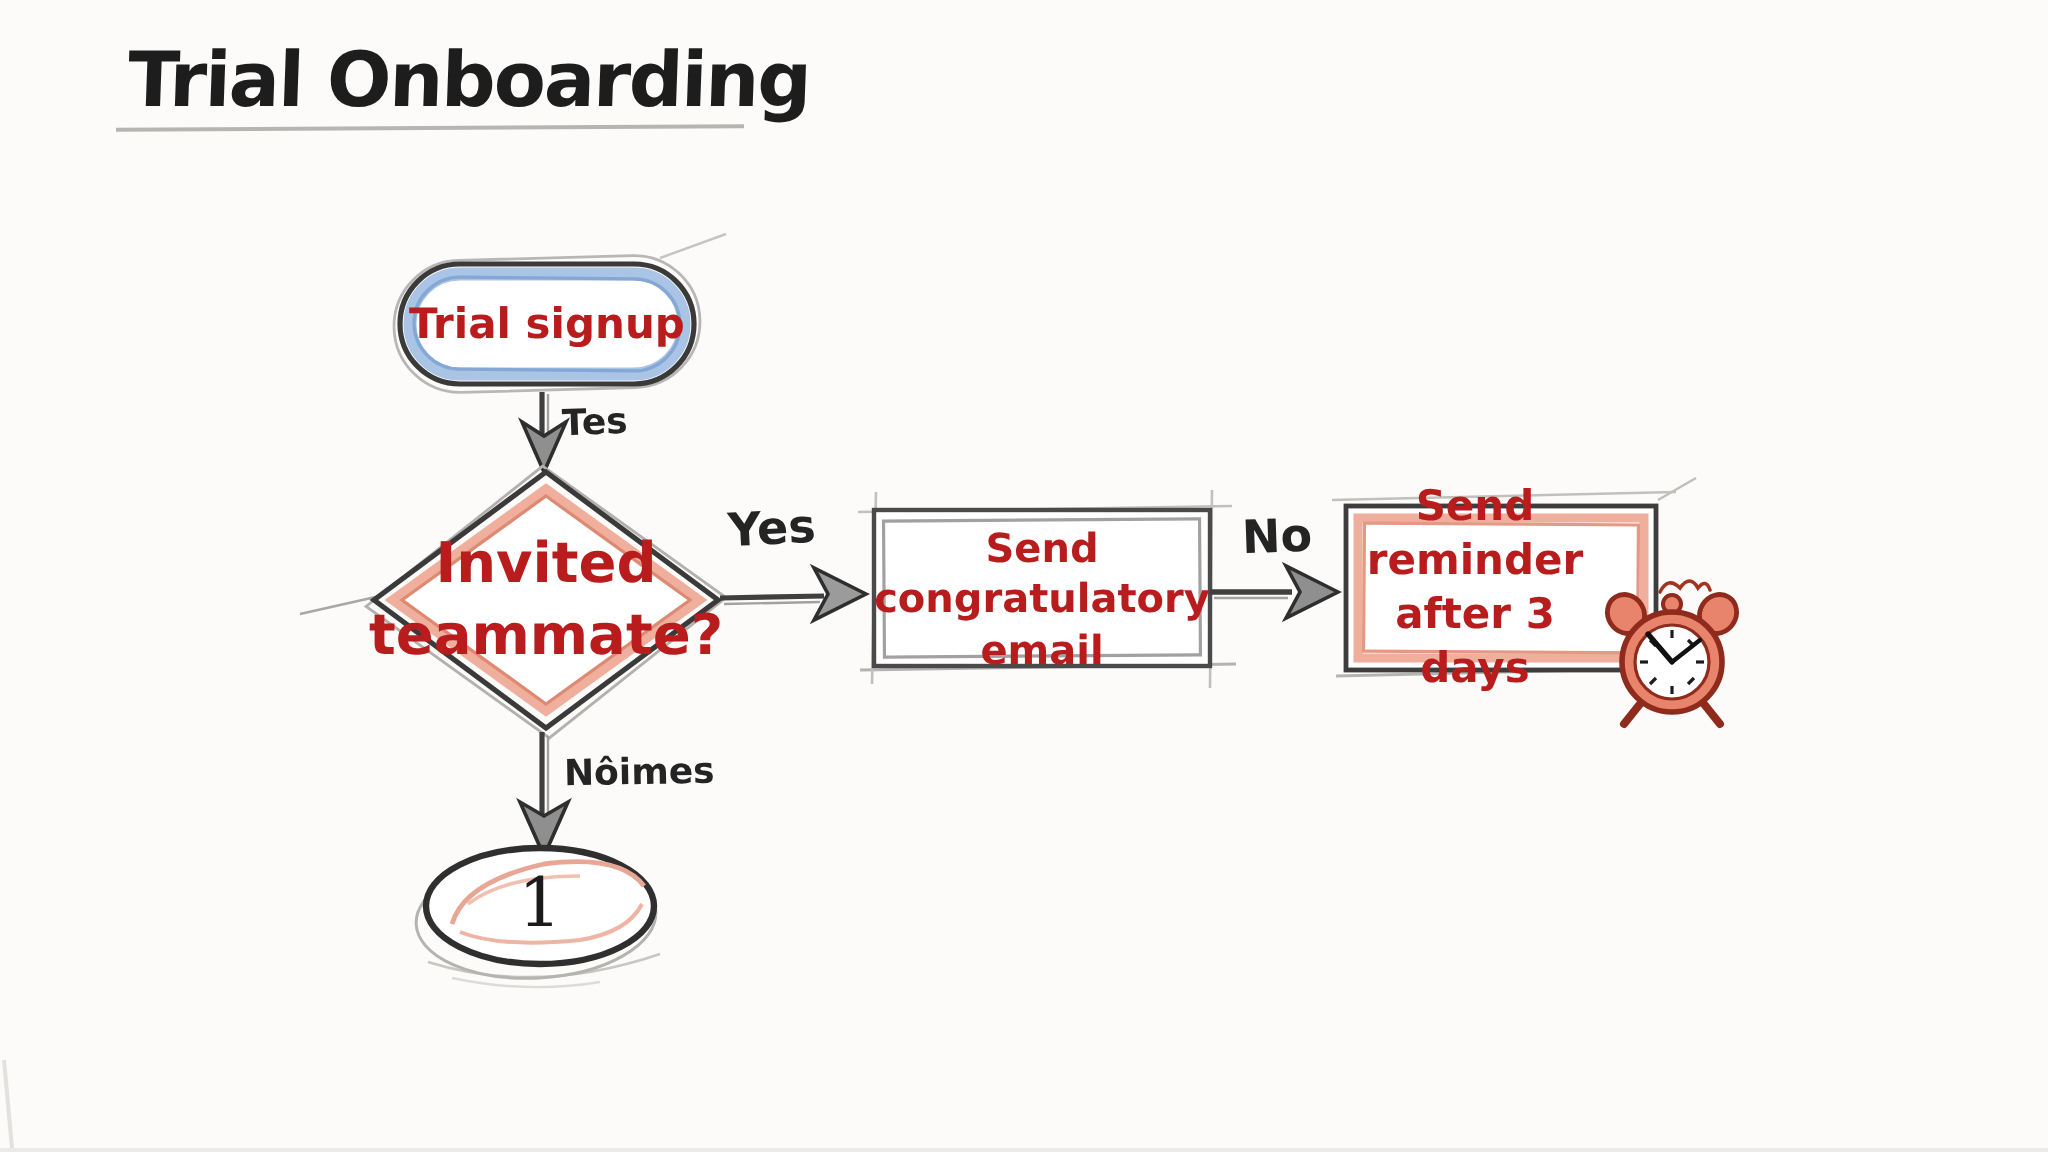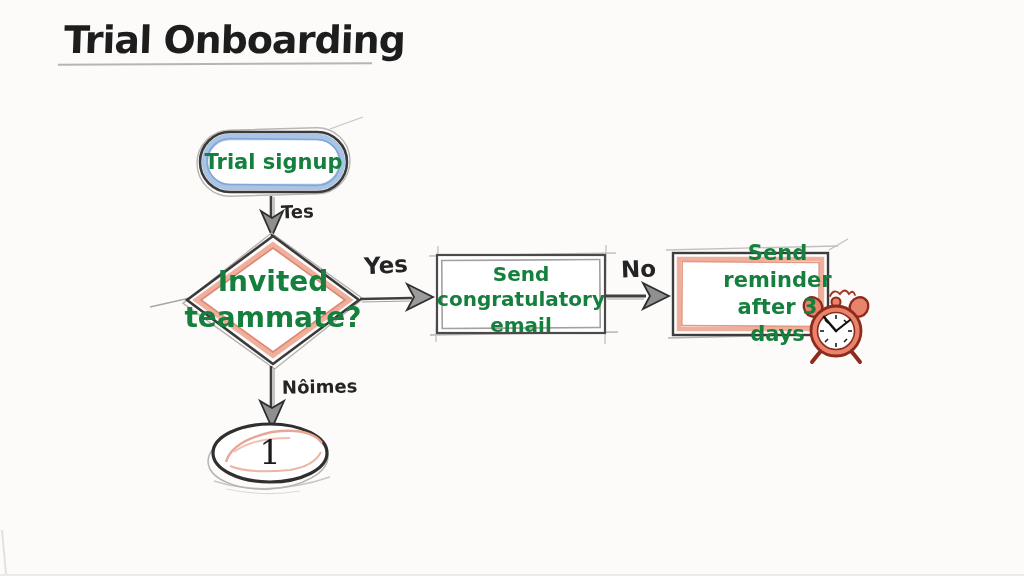--- a/index.html
+++ b/index.html
@@ -17,26 +17,26 @@
     position:absolute;left:64px;top:18px;margin:0;
     font-size:38px;font-weight:bold;color:#1d1d1d;
     letter-spacing:-1px;transform:skewX(-2deg);
   }
   .title-underline{
     position:absolute;left:58px;top:63px;width:314px;height:2px;
     background:#b7b5b2;transform:rotate(-0.3deg);
   }
   .node-label{
     position:absolute;display:flex;align-items:center;justify-content:center;
-    text-align:center;color:#15803d;font-weight:bold;line-height:1.28;
+    text-align:center;color:#b91c1c;font-weight:bold;line-height:1.28;
   }
   .lbl-start   {left:200px;top:132px;width:147px;height:60px;font-size:21px;}
   .lbl-decision{left:193px;top:262px;width:160px;height:76px;font-size:28px;}
   .lbl-email   {left:439px;top:257px;width:164px;height:86px;font-size:20px;}
-  .lbl-reminder{left:675px;top:255px;width:125px;height:78px;font-size:21px;padding-left:40px;}
+  .lbl-reminder{left:675px;top:255px;width:125px;height:78px;font-size:21px;}
   .lbl-end     {left:213px;top:424px;width:114px;height:58px;
                 font-family:"DejaVu Serif","Liberation Serif",serif;
                 font-size:34px;font-weight:normal;color:#1b1b1b;}
   .edge-label{
     position:absolute;color:#242424;font-weight:bold;white-space:nowrap;
   }
   .lbl-tes   {left:281px;top:201px;font-size:18px;transform:rotate(-2deg);}
   .lbl-yes   {left:364px;top:252px;font-size:23px;transform:rotate(-3deg);}
   .lbl-no    {left:621px;top:256px;font-size:23px;transform:rotate(-2deg);}
   .lbl-noimes{left:282px;top:376px;font-size:18px;transform:rotate(-1deg);}

